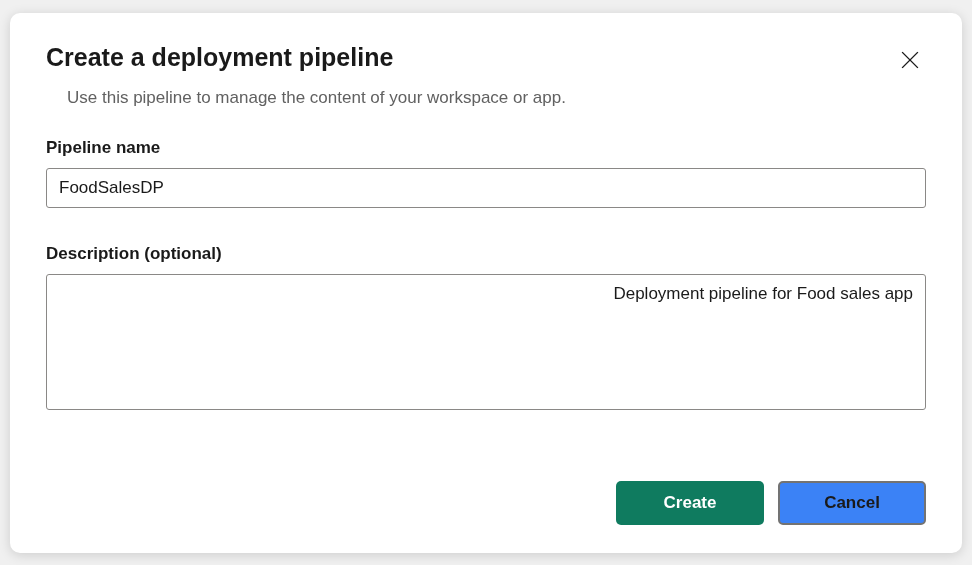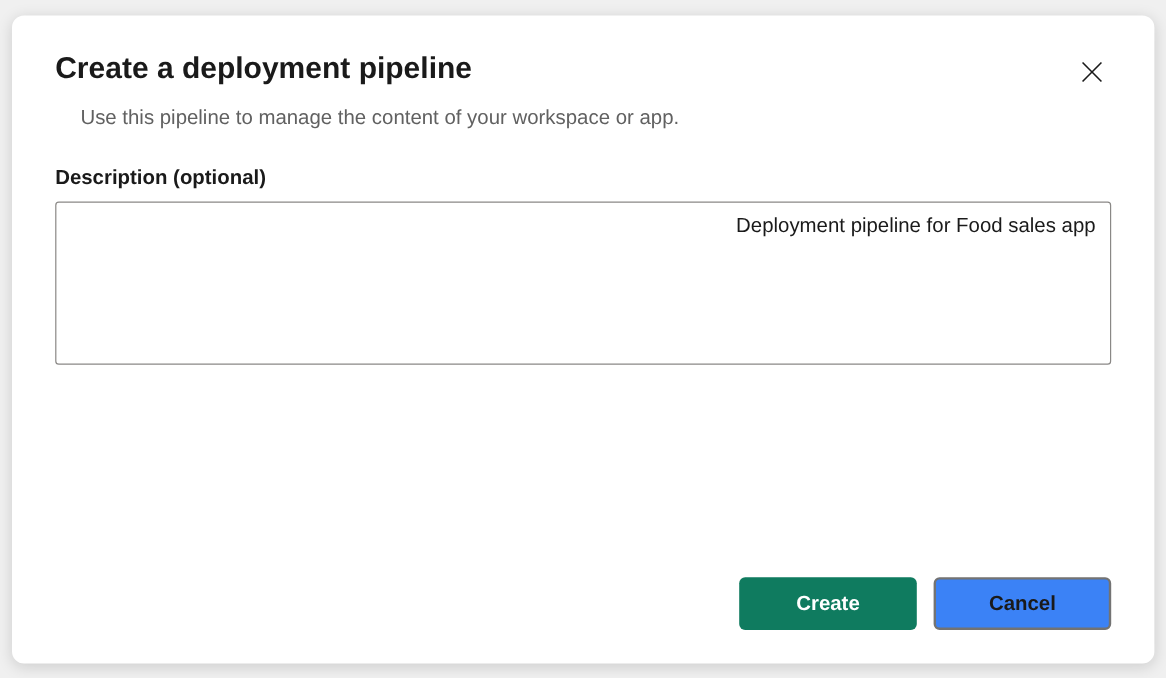--- a/index.html
+++ b/index.html
@@ -124,20 +124,22 @@
       <svg viewBox="0 0 16 16" fill="none" stroke="currentColor" stroke-width="1.2">
         <line x1="1" y1="1" x2="15" y2="15"></line>
         <line x1="15" y1="1" x2="1" y2="15"></line>
       </svg>
     </span>
   </button>
 
   <h1 class="dialog-title">Create a deployment pipeline</h1>
   <p class="dialog-subtitle">Use this pipeline to manage the content of your workspace or app.</p>
 
+  <label class="form-label">Pipeline name</label>
+  <input type="text" class="text-input" value="FoodSalesDP" style="">
 
   <label class="form-label">Description (optional)</label>
   <textarea class="textarea-input" style="">Deployment pipeline for Food sales app</textarea>
 
   <div class="button-row">
     <button class="btn btn-primary">Create</button>
     <button class="btn btn-secondary">Cancel</button>
   </div>
 </div>
 

